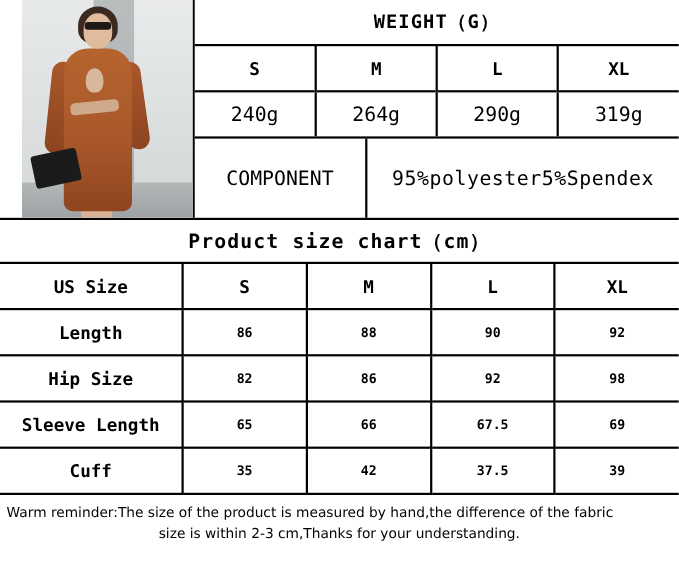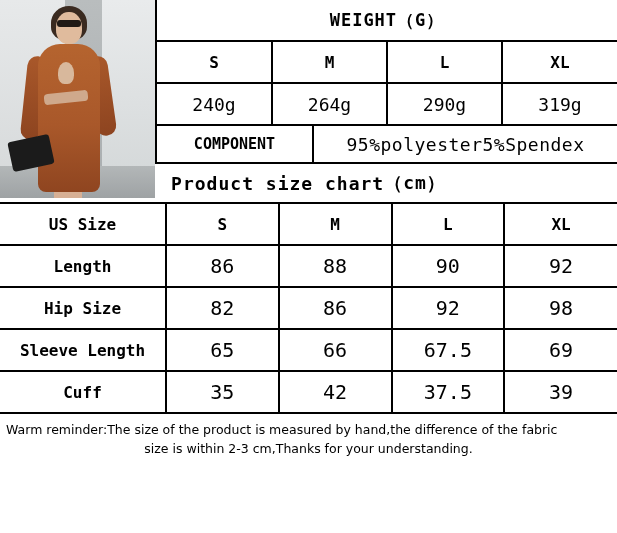--- a/index.html
+++ b/index.html
@@ -18,22 +18,23 @@
     position: relative;
     width: 617px;
     height: 533px;
     box-sizing: border-box;
   }
 
   
   .top-section {
     display: flex;
     width: 617px;
-    height: 162px;
+    height: 198px;
     box-sizing: border-box;
+    padding-left: 20px;
   }
   .photo {
     width: 155px;
     height: 198px;
     flex: 0 0 155px;
     position: relative;
     overflow: hidden;
     background: linear-gradient(180deg, #dfe2e4 0%, #cfd3d5 40%, #c6cacb 100%);
   }
   
@@ -163,22 +164,22 @@
   .component-row {
     display: flex;
     border-top: 2px solid #000;
     height: 80px;
   }
   .component-label {
     flex: 0 0 155px;
     display: flex;
     align-items: center;
     justify-content: center;
-    font-size: 15px;
-    font-weight: bold;
+    font-size: 18px;
+    font-weight: normal;
     border-right: 2px solid #000;
     text-align: center;
   }
   .component-value {
     flex: 1 1 auto;
     display: flex;
     align-items: center;
     justify-content: center;
     font-size: 18px;
     letter-spacing: 0.5px;
@@ -197,22 +198,22 @@
     letter-spacing: 1px;
   }
   .size-table {
     width: 100%;
   }
   .size-table td, .size-table th {
     border-bottom: 2px solid #000;
     border-right: 2px solid #000;
     height: 38px;
     text-align: center;
-    font-size: 20px;
-    font-weight: normal;
+    font-size: 12px;
+    font-weight: bold;
   }
   .size-table tr td:last-child,
   .size-table tr th:last-child { border-right: none; }
   .size-table .rowhead {
     font-size: 16px;
     font-weight: bold;
   }
   .size-table thead th {
     font-weight: bold;
     font-size: 16px;

